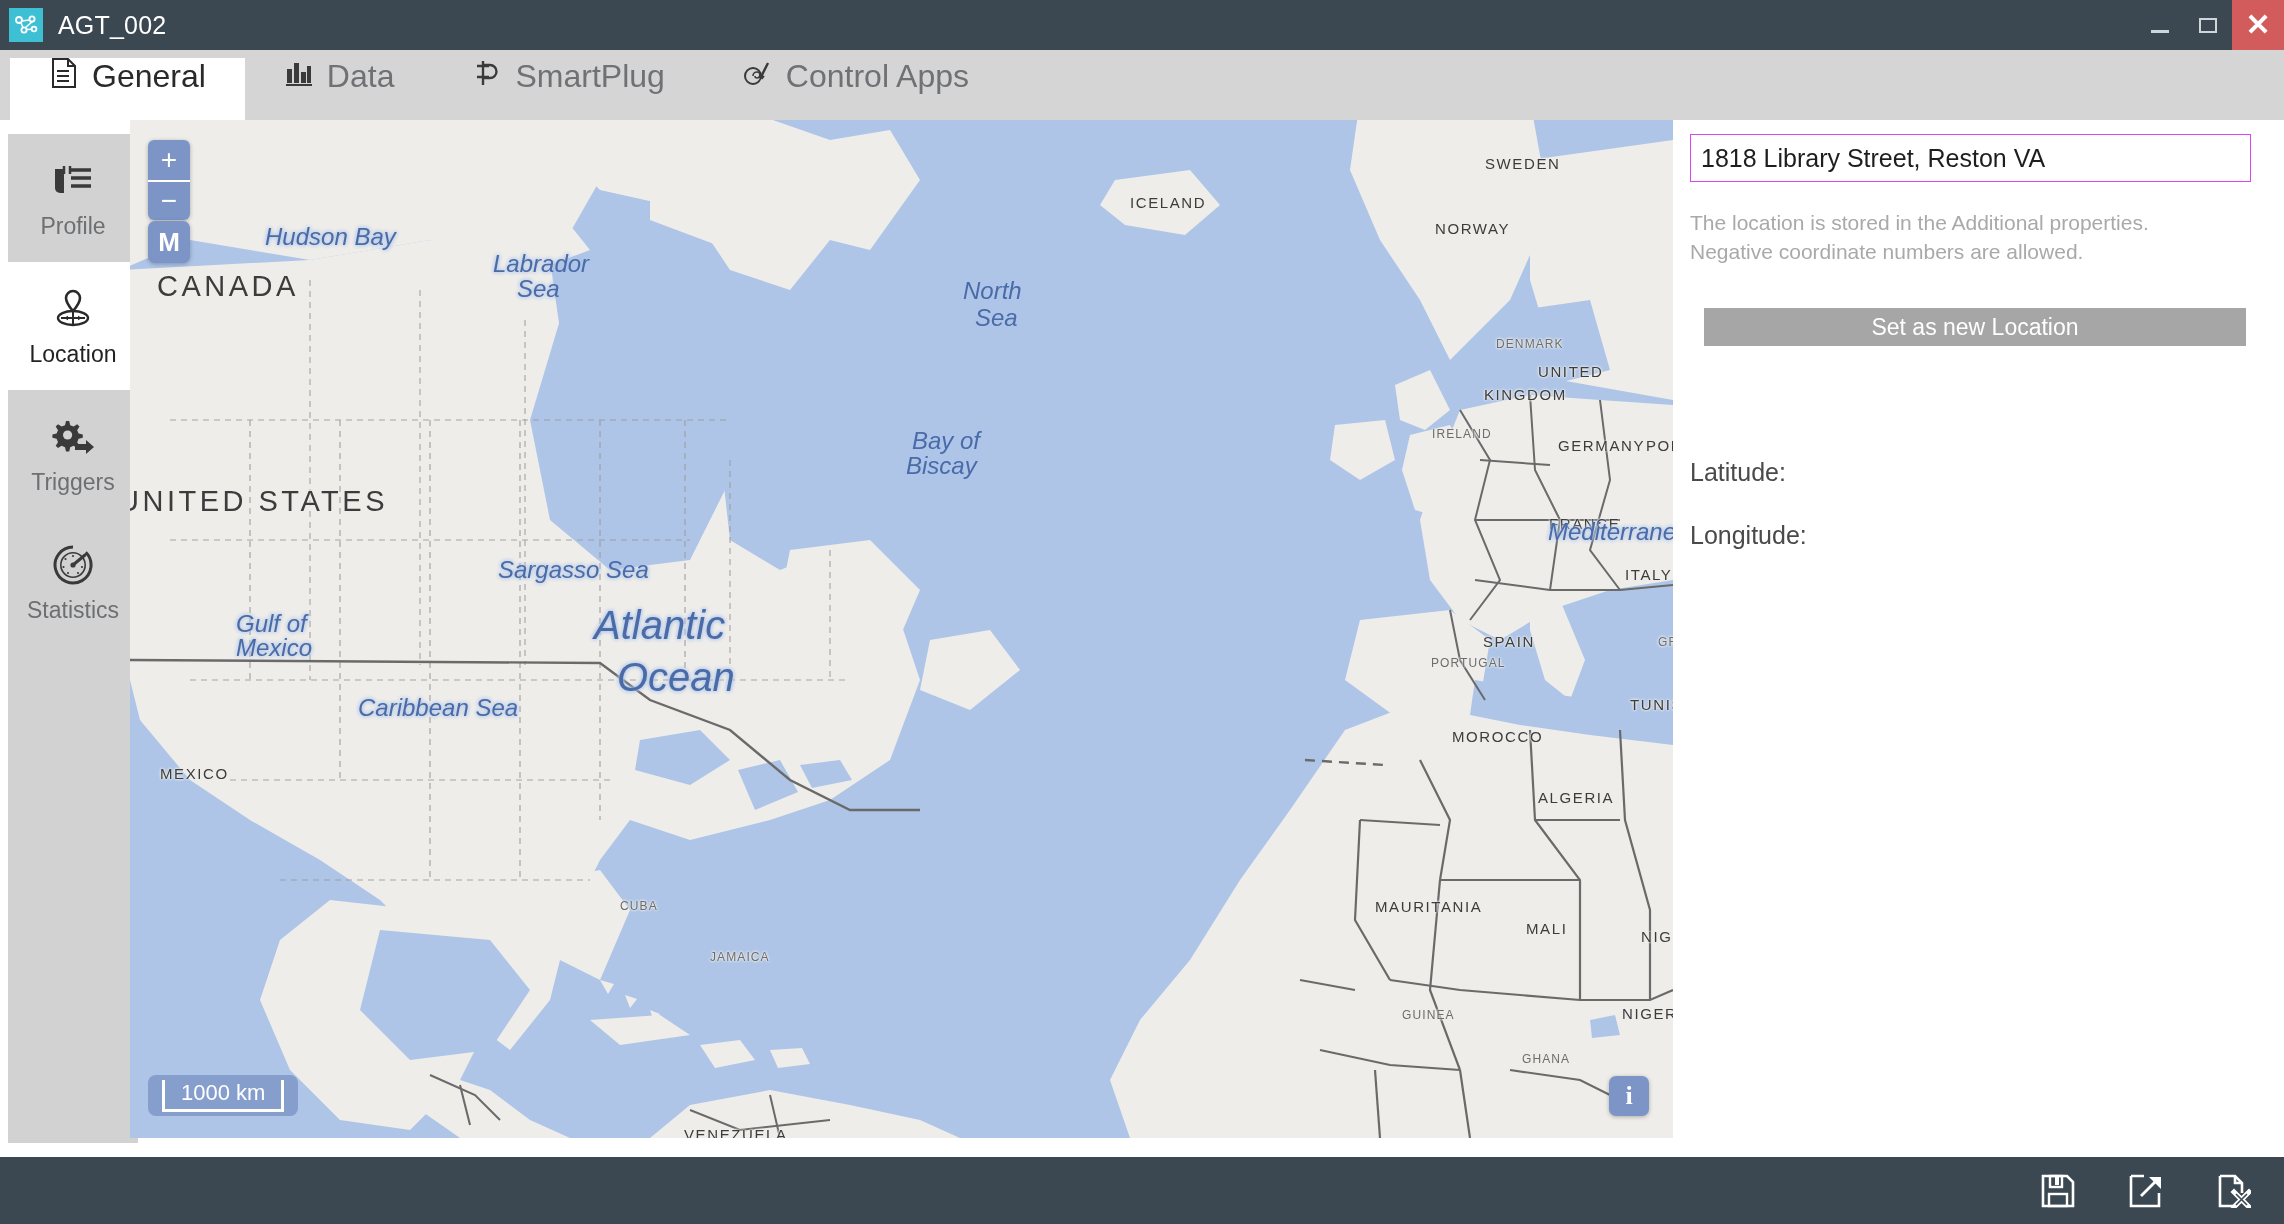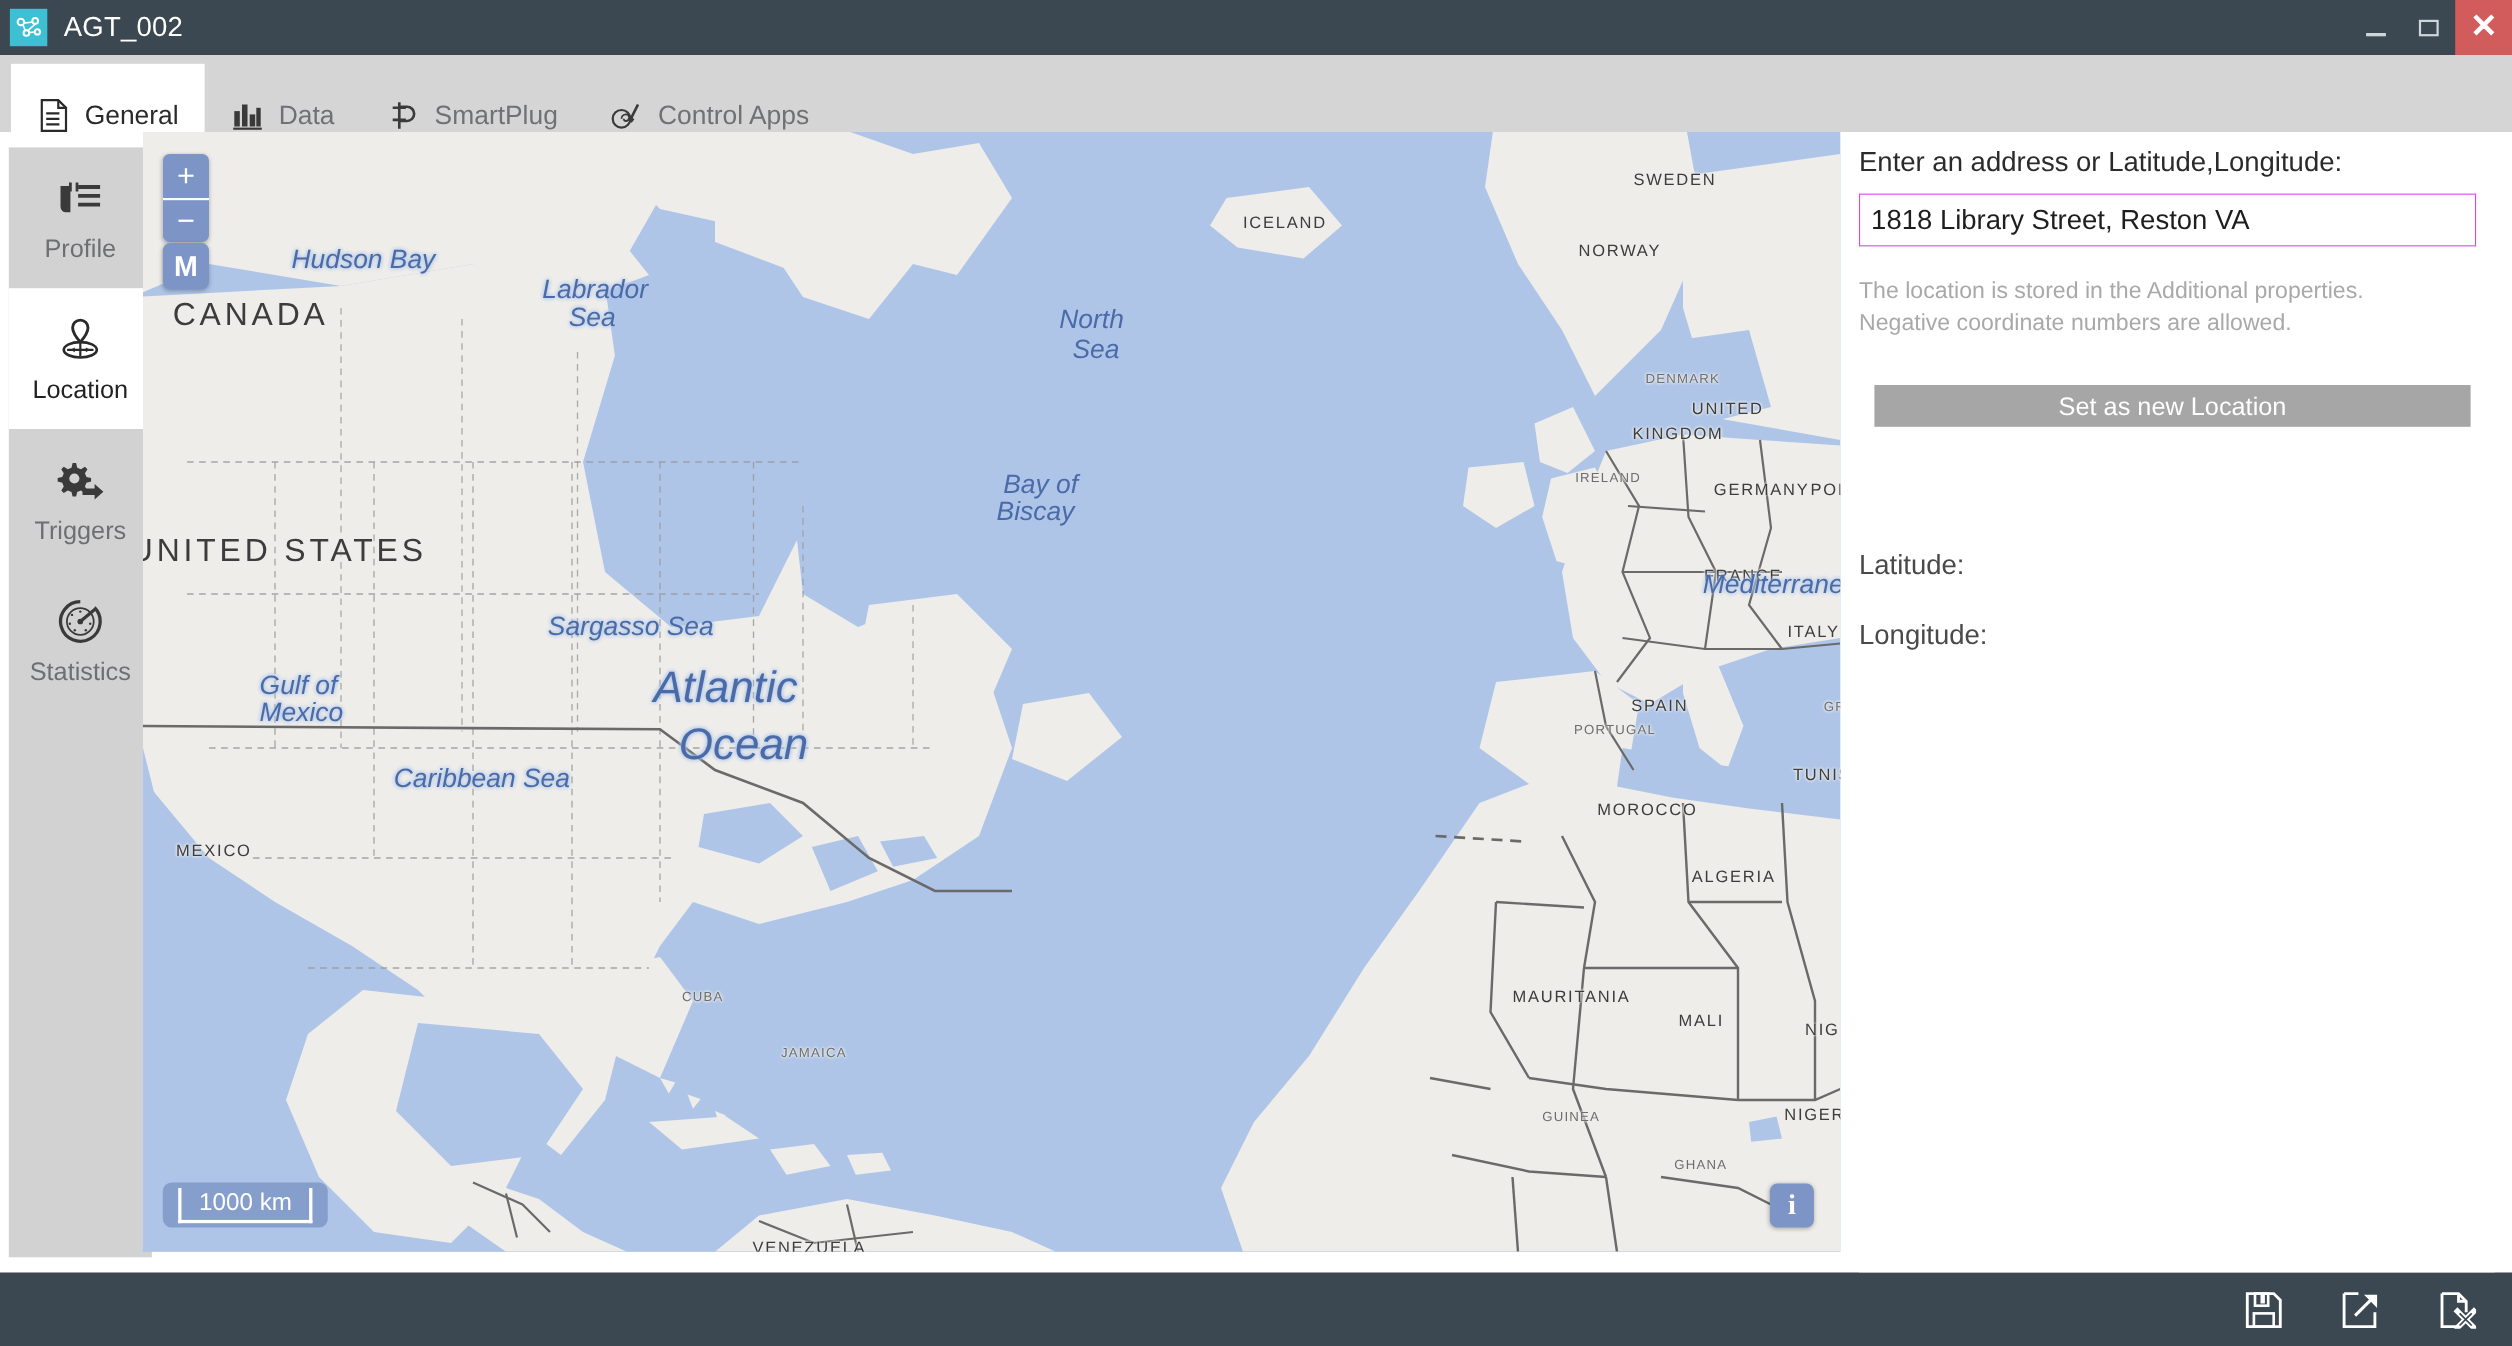--- a/index.html
+++ b/index.html
@@ -39,23 +39,23 @@
   .win-max-glyph { width: 18px; height: 15px; border: 2.5px solid #cfd6da; }
   .win-close-glyph { color: #fff; font-size: 30px; line-height: 1; font-weight: 700; }
 
   
   .tabbar {
     position: absolute; left: 0; top: 50px; width: 2284px; height: 70px;
     background: #d5d5d5;
   }
   .tabs { display: flex; align-items: flex-end; height: 70px; padding-left: 10px; }
   .tab {
-    display: flex; align-items: flex-end; gap: 13px;
-    height: 62px; padding: 0 24px; cursor: pointer;
-    color: #6f7174; font-size: 24px;
+    display: flex; align-items: flex-start; gap: 13px;
+    height: 62px; padding: 0 39px; cursor: pointer;
+    color: #6f7174; font-size: 32px;
   }
   .tab.active { background: #ffffff; color: #2a2a2a; }
   .tab-ico { width: 30px; height: 30px; display: flex; align-items: center; justify-content: center; }
 
   
   .content {
     position: absolute; left: 0; top: 120px; width: 2284px; height: 1037px;
     background: #ffffff;
   }
 
@@ -507,21 +507,20 @@
     <div class="scalebar">
       <div class="scalebar-inner">
         <span class="scalebar-text">1000 km</span>
       </div>
     </div>
 
     <div class="info-btn">i</div>
   </div>
 
   <div class="rpanel">
-    <div class="field-label">Enter an address or Latitude,Longitude:</div>
 
     <input class="addr-input" type="text" value="1818 Library Street, Reston VA" style="">
 
     <div class="helper">
       <div>The location is stored in the Additional properties.</div>
       <div>Negative coordinate numbers are allowed.</div>
     </div>
 
     <button class="set-btn">Set as new Location</button>
 

